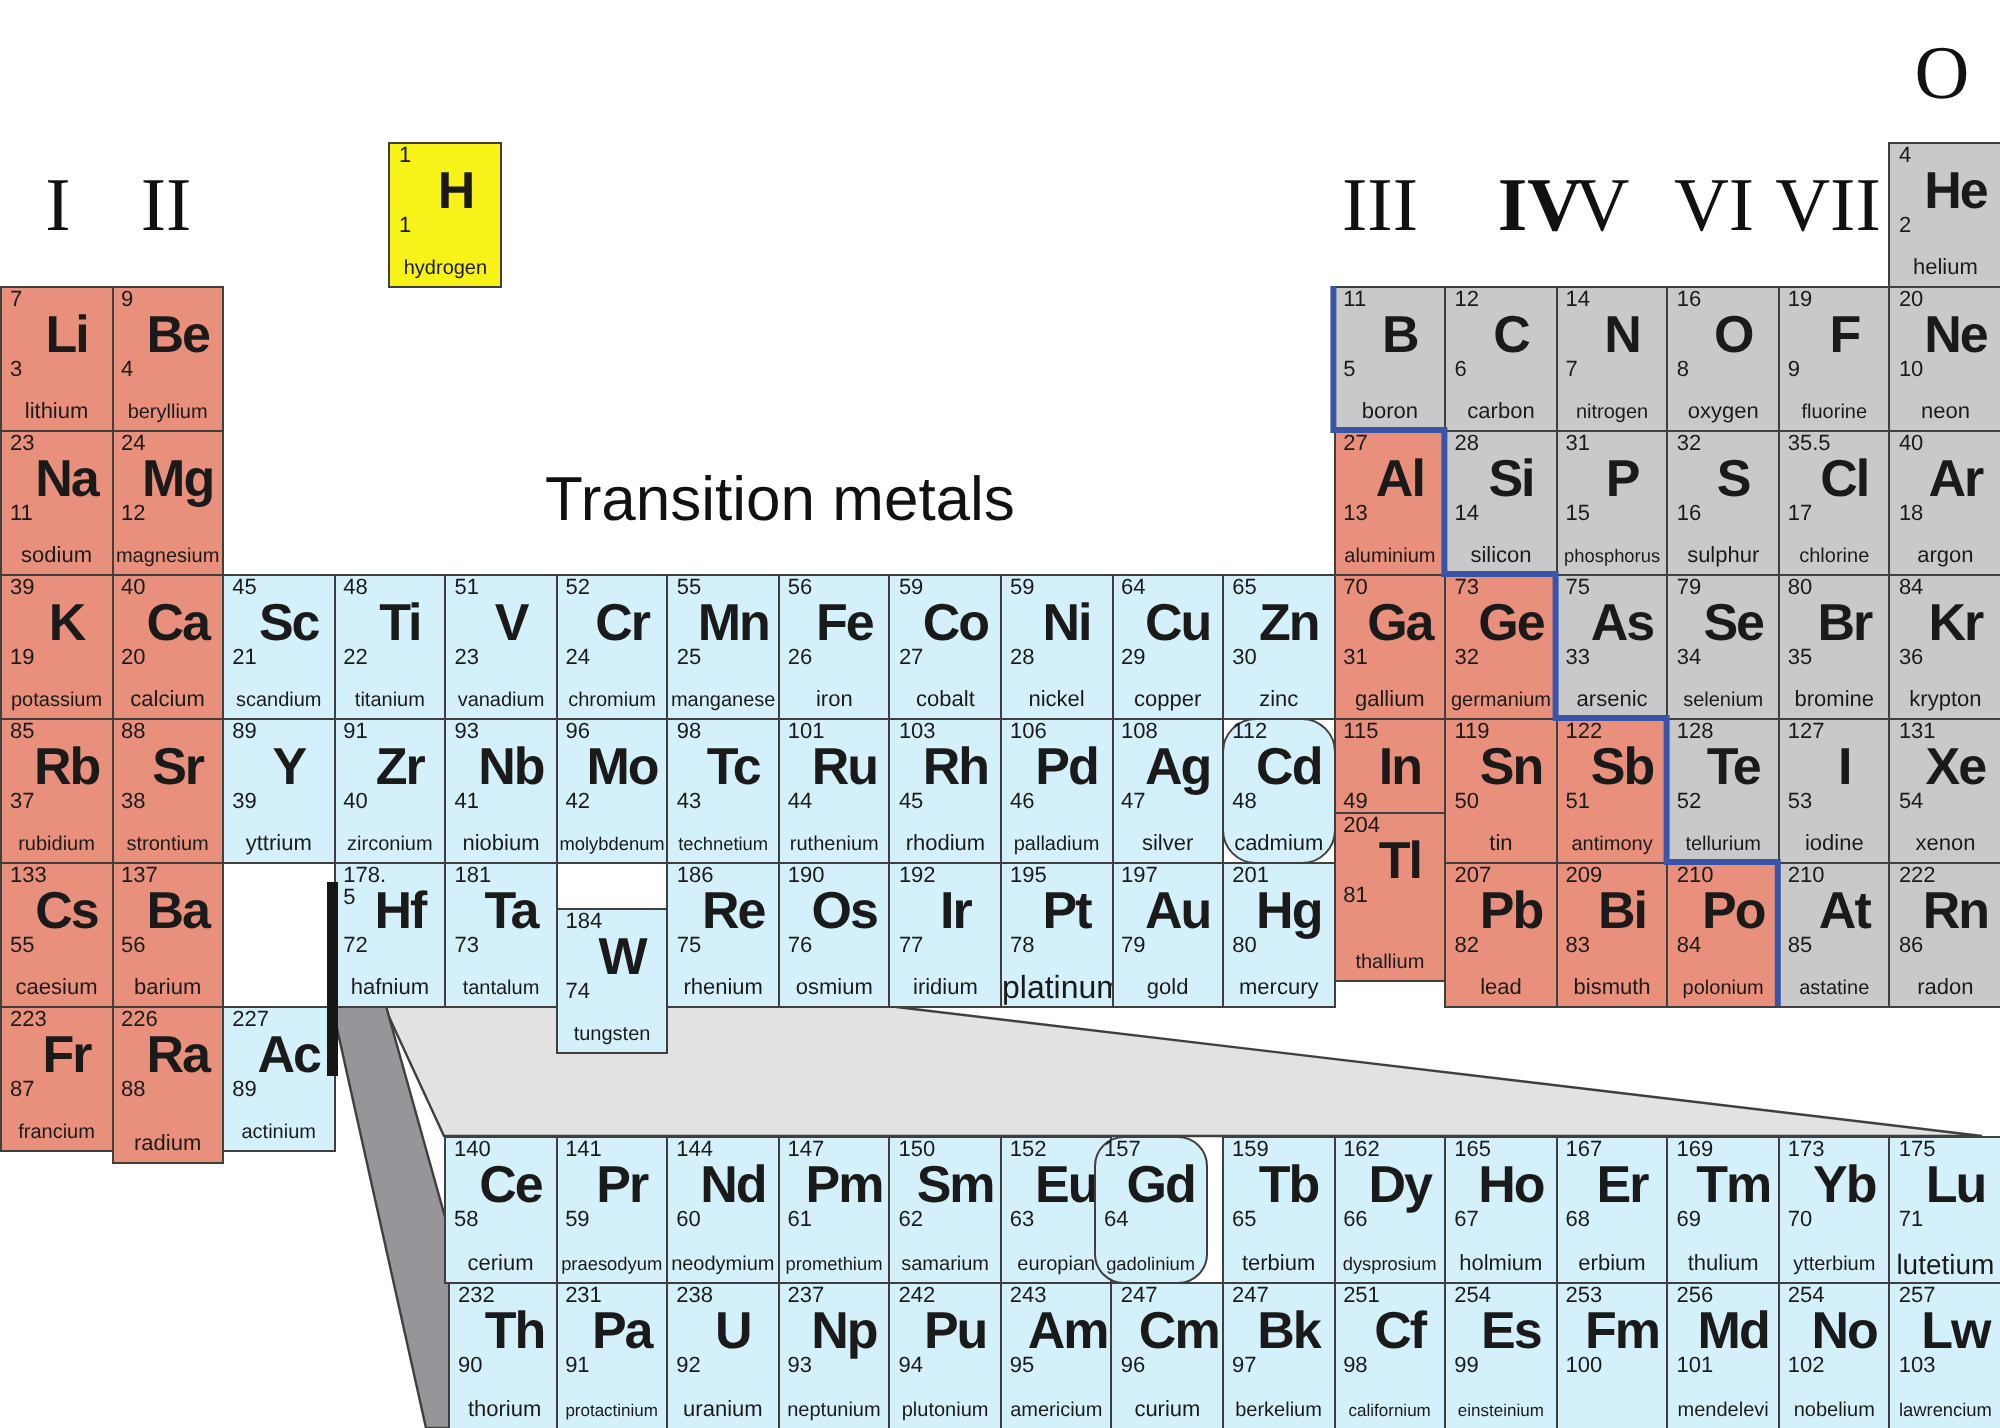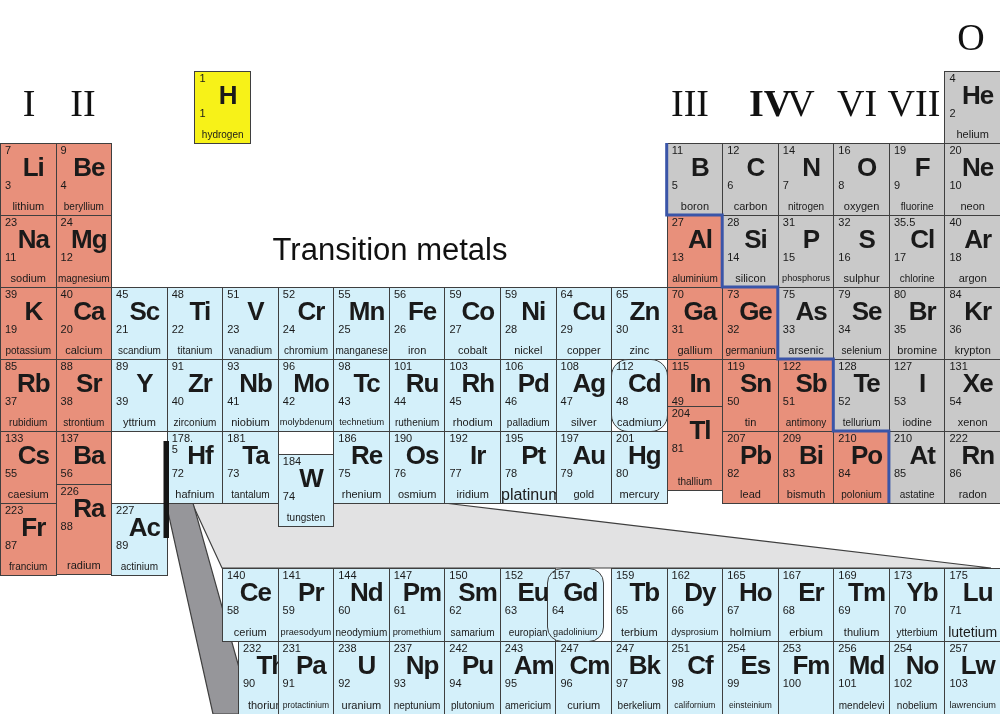--- a/index.html
+++ b/index.html
@@ -457,21 +457,21 @@
         <span class="num">86</span>
         <span class="sym">Rn</span>
         <span class="nm" style="font-size:11px">radon</span>
       </div>
       <div class="cell alk" style="left: 0px; top: 503px; width: 56.5556px; height: 73px;">
         <span class="mass">223</span>
         <span class="num">87</span>
         <span class="sym">Fr</span>
         <span class="nm" style="font-size:10px">francium</span>
       </div>
-      <div class="cell alk" style="left: 55.5556px; top: 484px; width: 56.5556px; height: 91px; text-decoration: underline;">
+      <div class="cell alk" style="left: 55.5556px; top: 503px; width: 56.5556px; height: 79px; text-decoration: underline;">
         <span class="mass">226</span>
         <span class="num">88</span>
         <span class="sym">Ra</span>
         <span class="nm" style="font-size:11px">radium</span>
       </div>
       <div class="cell tr" style="left: 111.111px; top: 503px; width: 56.5556px; height: 73px;">
         <span class="mass">227</span>
         <span class="num">89</span>
         <span class="sym">Ac</span>
         <span class="nm" style="font-size:10px">actinium</span>
@@ -553,21 +553,21 @@
         <span class="num">70</span>
         <span class="sym">Yb</span>
         <span class="nm" style="font-size:10px">ytterbium</span>
       </div>
       <div class="cell tr" style="left: 944.429px; top: 568px; width: 56.5714px; height: 74px;">
         <span class="mass">175</span>
         <span class="num">71</span>
         <span class="sym">Lu</span>
         <span class="nm" style="font-size:14px">lutetium</span>
       </div>
-      <div class="cell tr" style="left: 238px; top: 641px; width: 56.5714px; height: 74px;">
+      <div class="cell tr" style="left: 224px; top: 641px; width: 56.5714px; height: 74px;">
         <span class="mass">232</span>
         <span class="num">90</span>
         <span class="sym">Th</span>
         <span class="nm" style="font-size:11px">thorium</span>
       </div>
       <div class="cell tr" style="left: 277.571px; top: 641px; width: 56.5714px; height: 74px;">
         <span class="mass">231</span>
         <span class="num">91</span>
         <span class="sym">Pa</span>
         <span class="nm" style="font-size:8.5px">protactinium</span>

